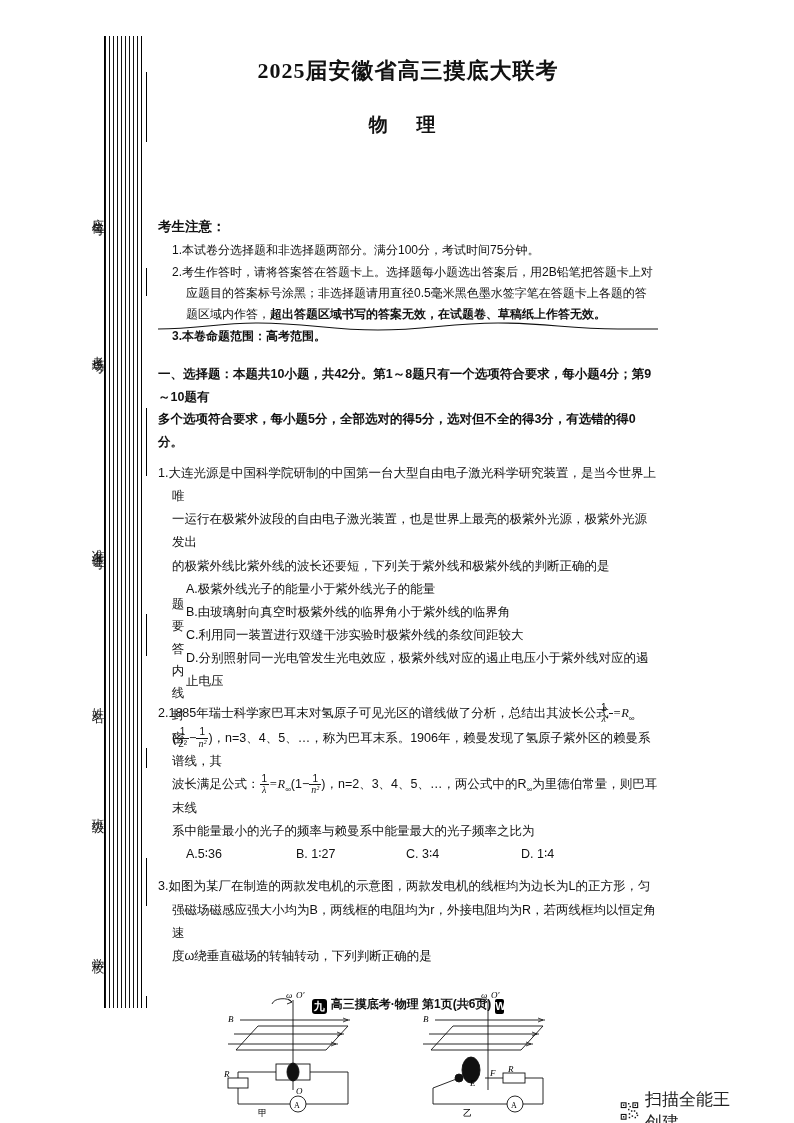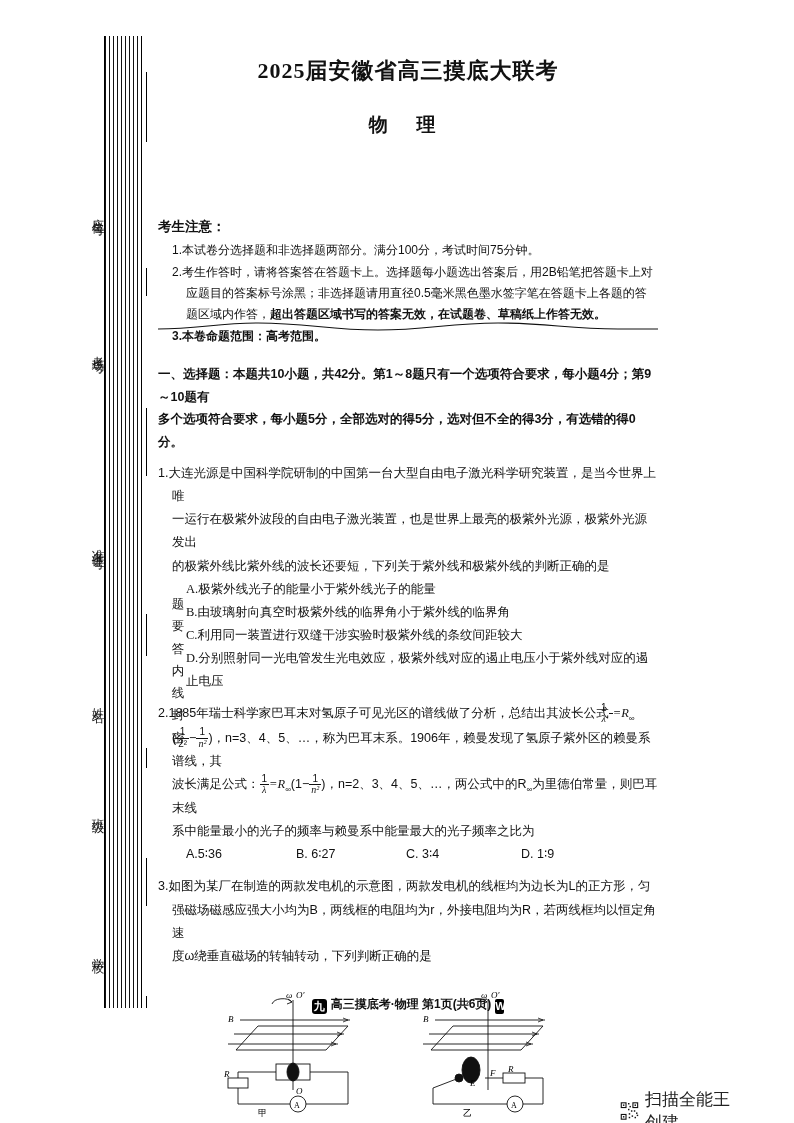--- a/index.html
+++ b/index.html
@@ -67,21 +67,21 @@
 
   .sec-h{
     font-size:12.5px;line-height:1.8;margin-top:16px;font-weight:bold;
     font-family:"Liberation Sans","DejaVu Sans",sans-serif;
   }
   .q{
     font-size:12.5px;line-height:1.85;margin-top:9px;
     font-family:"Liberation Sans","DejaVu Sans",sans-serif;
   }
   .q .body{padding-left:14px;text-indent:-14px;}
-  .opt{padding-left:28px;font-family:Liberation Serif, serif;}
+  .opt{padding-left:28px;}
   .opts-row{padding-left:28px;display:flex;}
   .opts-row span{display:inline-block;}
   .frac{display:inline-block;vertical-align:middle;text-align:center;font-size:10px;line-height:1.05;}
   .frac .n{display:block;border-bottom:1px solid #111;padding:0 2px;}
   .frac .d{display:block;padding:0 2px;}
   .it{font-style:italic;font-family:"Liberation Serif","DejaVu Serif",serif;}
   sub{font-size:8px;}
 
   
   .figure{margin-top:10px;display:flex;justify-content:center;}
@@ -178,23 +178,23 @@
       </div>
       <div style="padding-left:14px;">
         <span>(</span><span class="frac"><span class="n">1</span><span class="d">2²</span></span><span>−</span><span class="frac"><span class="n">1</span><span class="d it">n²</span></span><span>)，n=3、4、5、…，称为巴耳末系。1906年，赖曼发现了氢原子紫外区的赖曼系谱线，其</span>
       </div>
       <div style="padding-left:14px;">
         <span>波长满足公式：</span><span class="frac"><span class="n">1</span><span class="d it">λ</span></span><span class="it">=R</span><sub>∞</sub><span>(1−</span><span class="frac"><span class="n">1</span><span class="d it">n²</span></span><span>)，n=2、3、4、5、…，两公式中的R</span><sub>∞</sub><span>为里德伯常量，则巴耳末线</span>
       </div>
       <div style="padding-left:14px;">系中能量最小的光子的频率与赖曼系中能量最大的光子频率之比为</div>
       <div class="opts-row">
         <span style="width:110px;">A.5∶36</span>
-        <span style="width:110px;">B. 6∶27</span>
+        <span style="width:110px;">B. 1∶27</span>
         <span style="width:115px;">C. 3∶4</span>
-        <span>D. 1∶9</span>
+        <span>D. 1∶4</span>
       </div>
     </div>
 
     <div class="q">
       <div class="body">
         <span>3.</span><span>如图为某厂在制造的两款发电机的示意图，两款发电机的线框均为边长为L的正方形，匀</span>
       </div>
       <div style="padding-left:14px;">强磁场磁感应强大小均为B，两线框的电阻均为r，外接电阻均为R，若两线框均以恒定角速</div>
       <div style="padding-left:14px;">度ω绕垂直磁场的转轴转动，下列判断正确的是</div>
 

